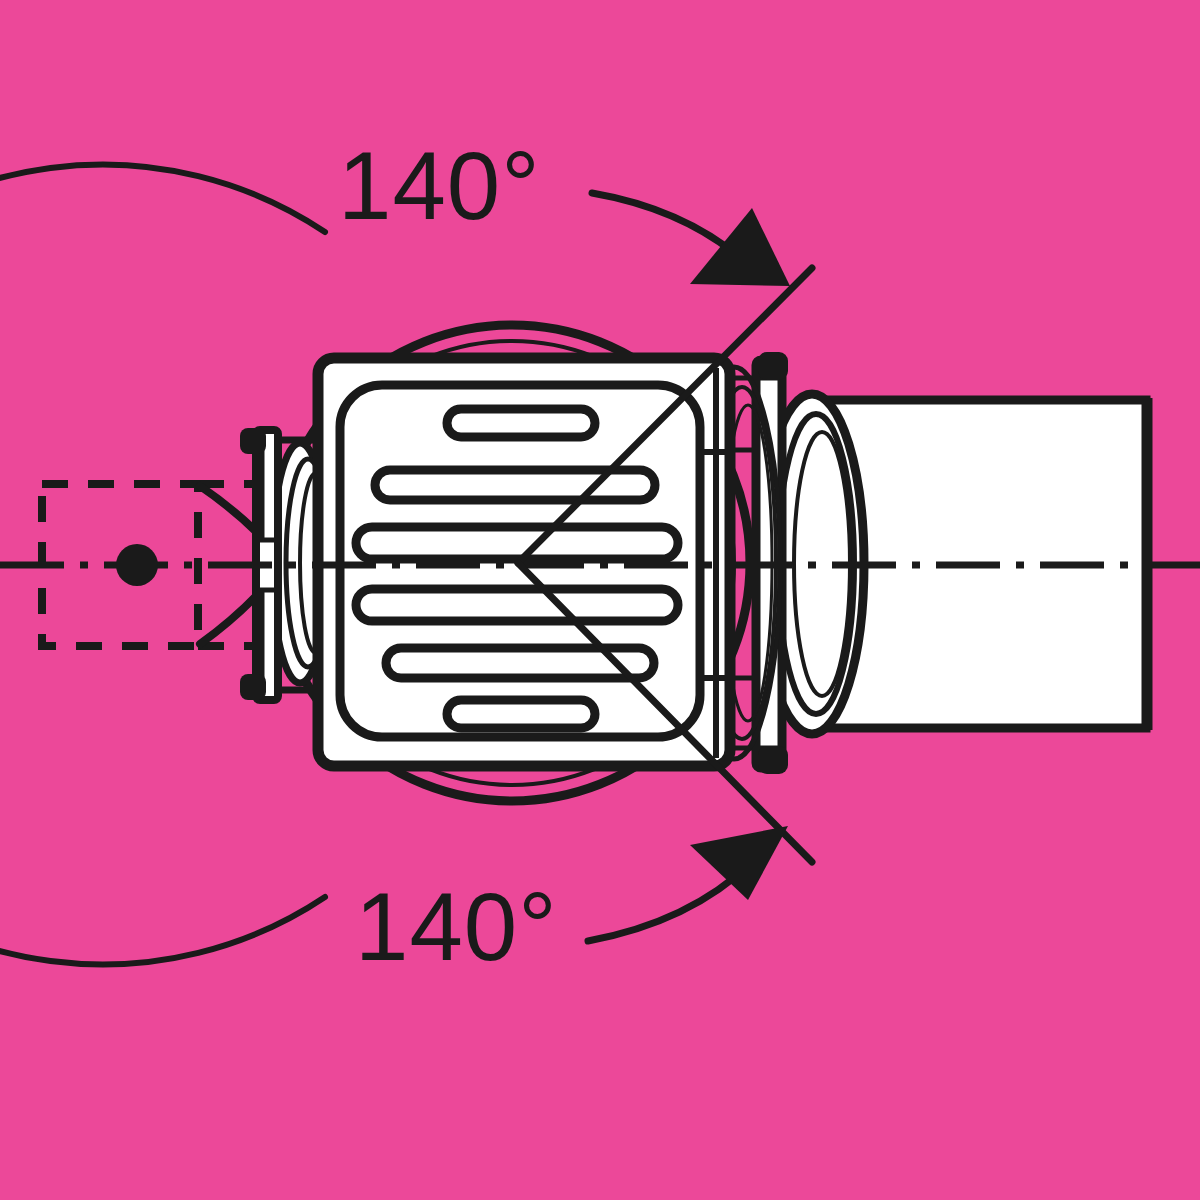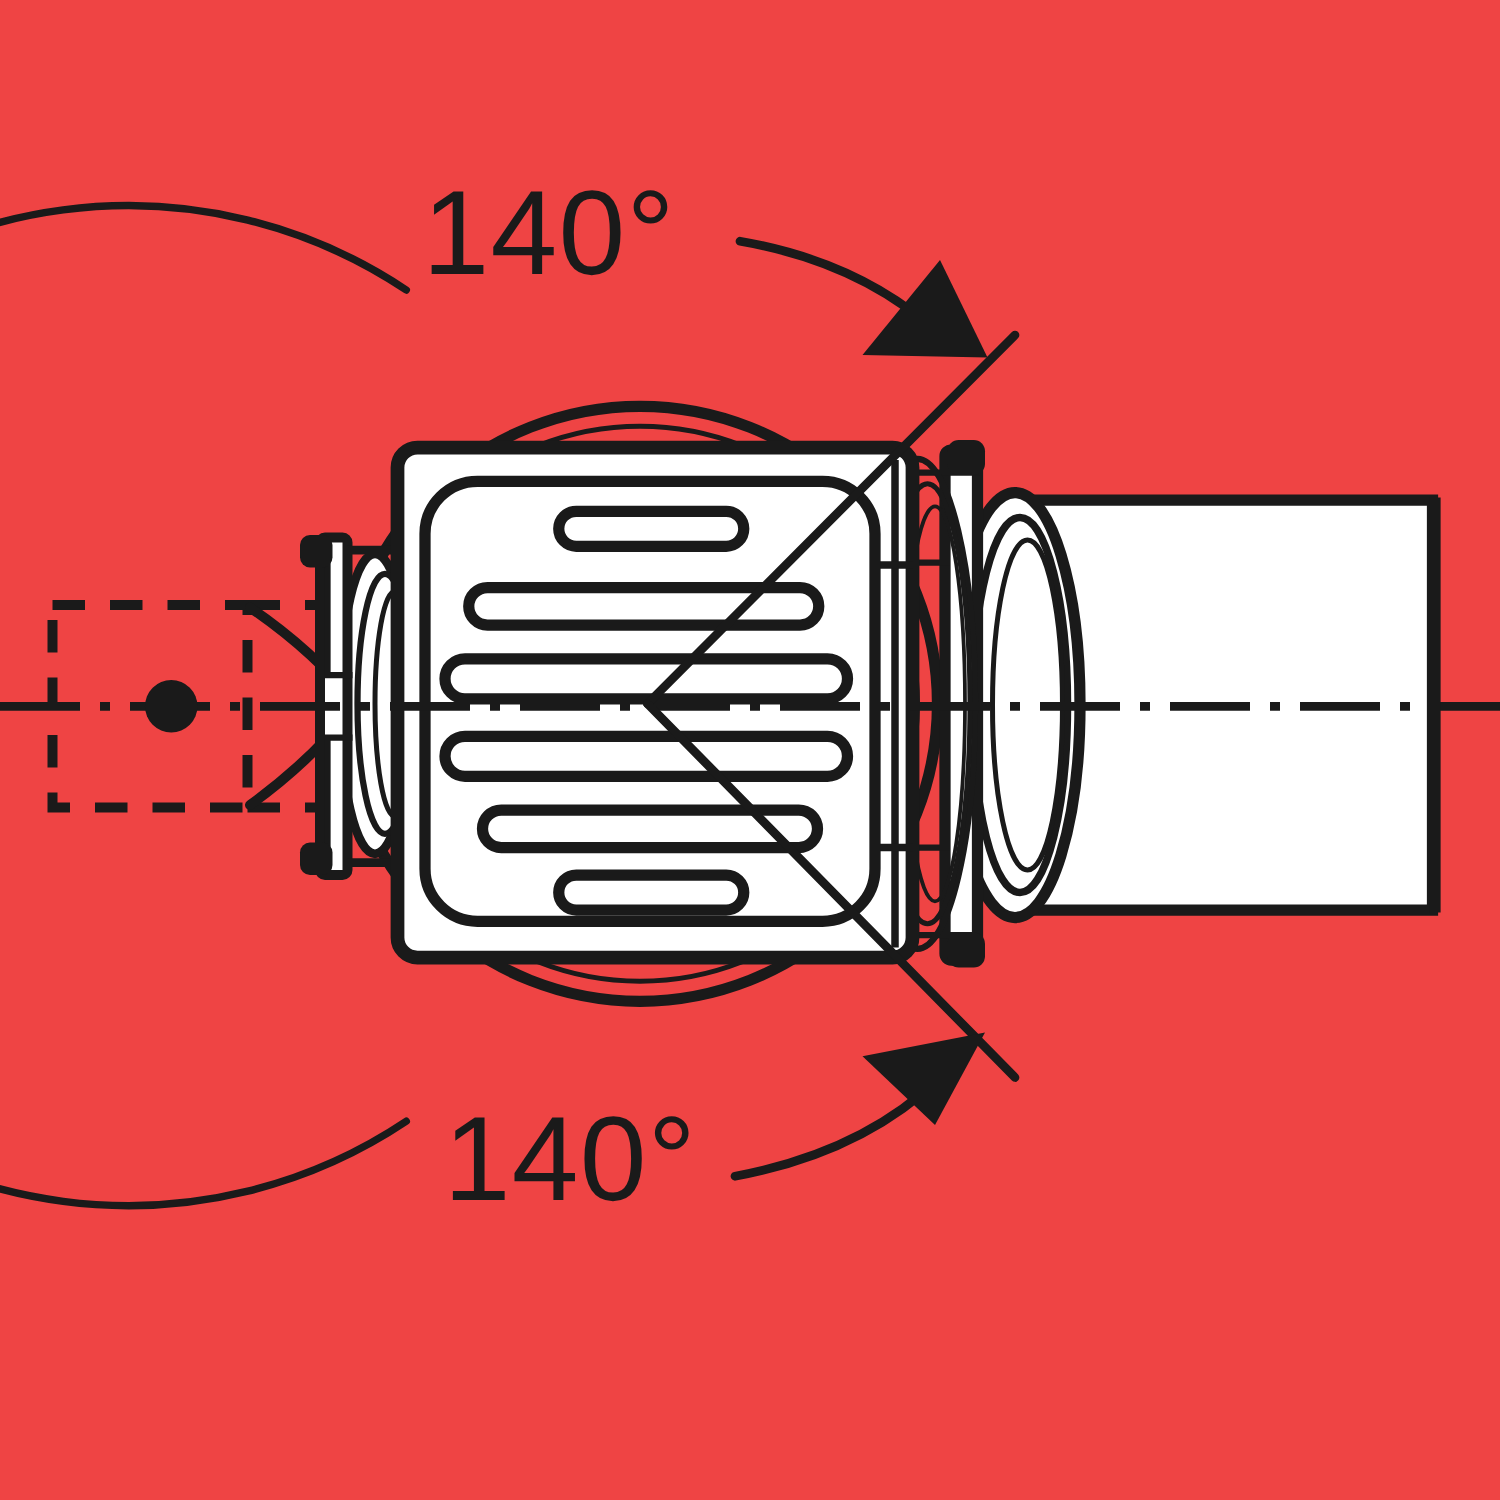--- a/index.html
+++ b/index.html
@@ -10,21 +10,21 @@
   body {
     width: 1200px;
     height: 1200px;
     font-family: "Liberation Sans", sans-serif;
     overflow: hidden;
   }
   #stage {
     position: relative;
     width: 1200px;
     height: 1200px;
-    background: #ef4444;
+    background: #ec4899;
   }
   #drawing {
     position: absolute;
     left: 0;
     top: 0;
     width: 1200px;
     height: 1200px;
     display: block;
   }
   .angle-label {

